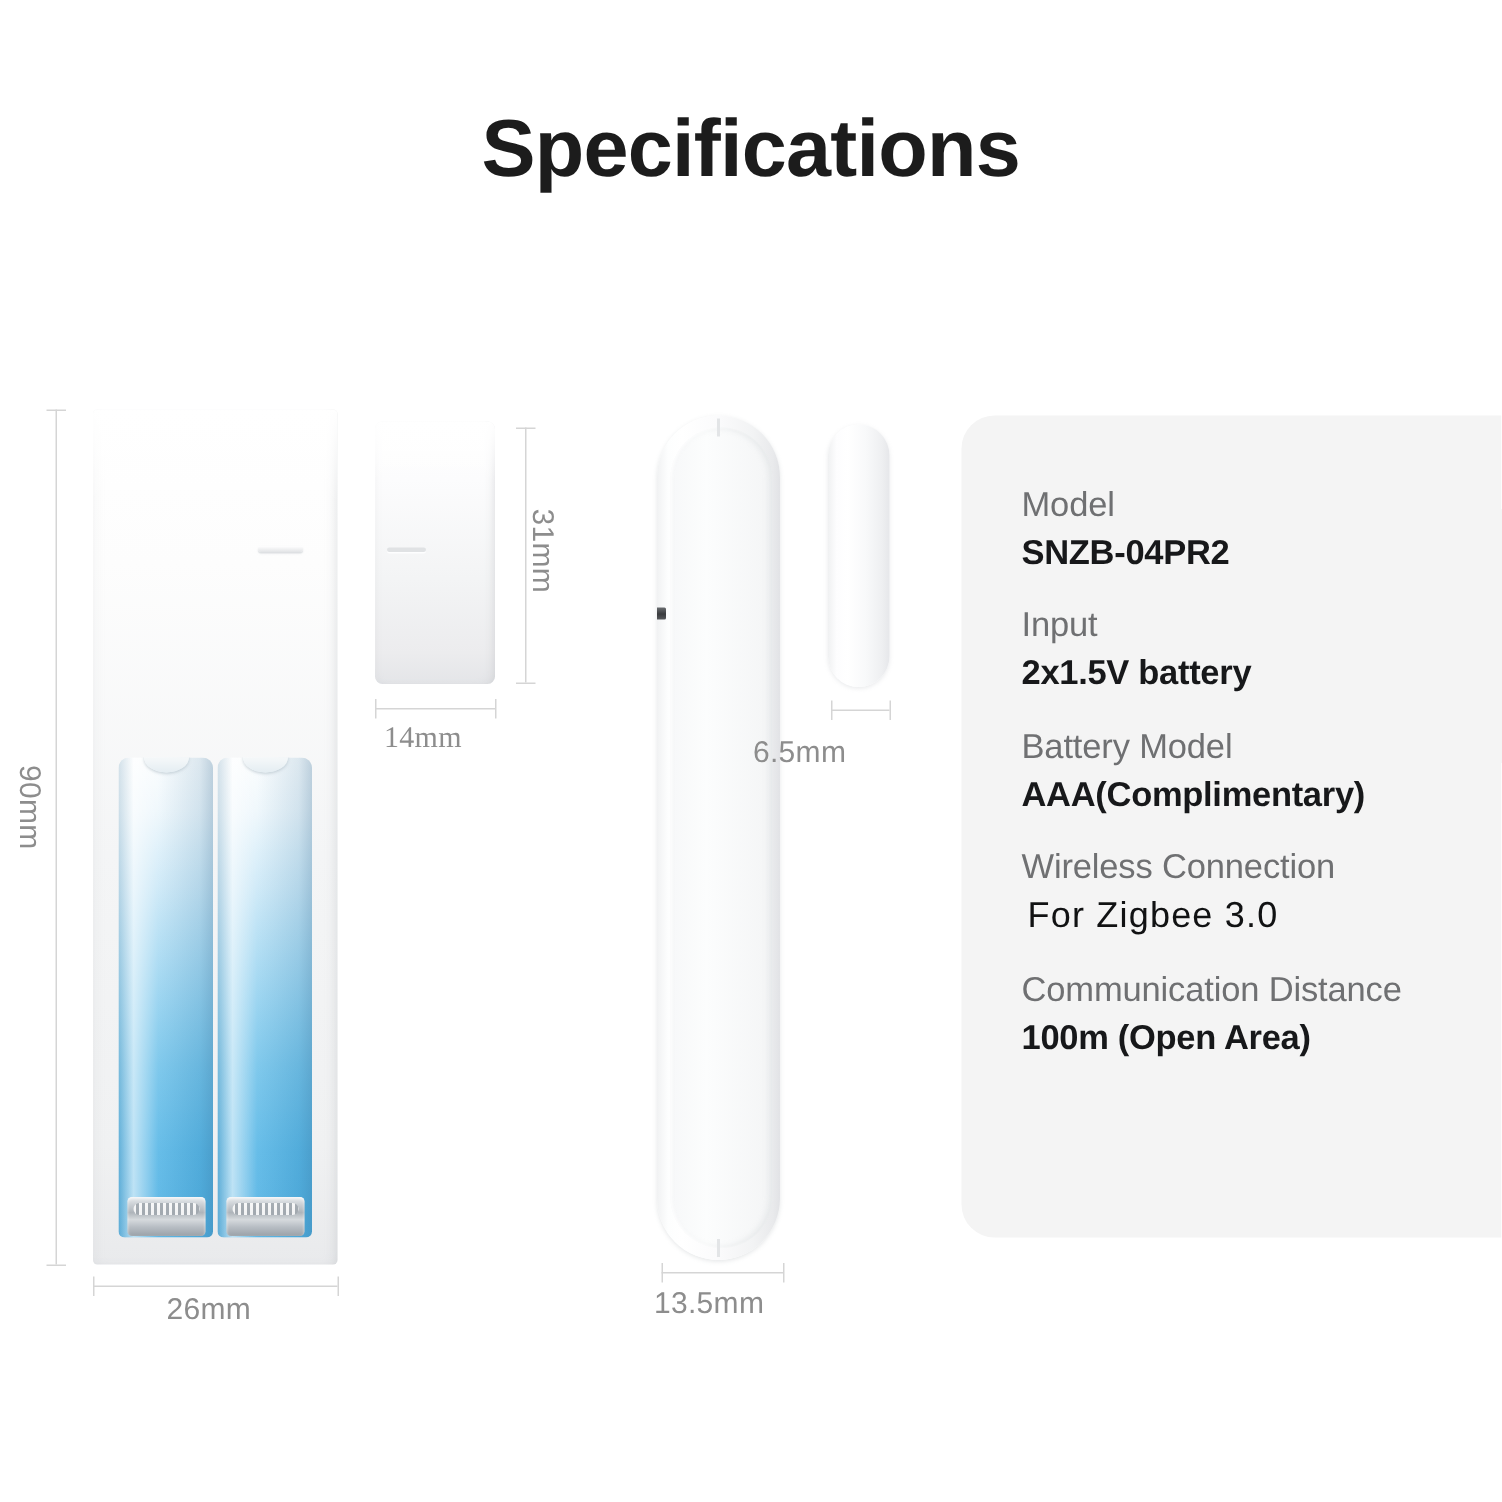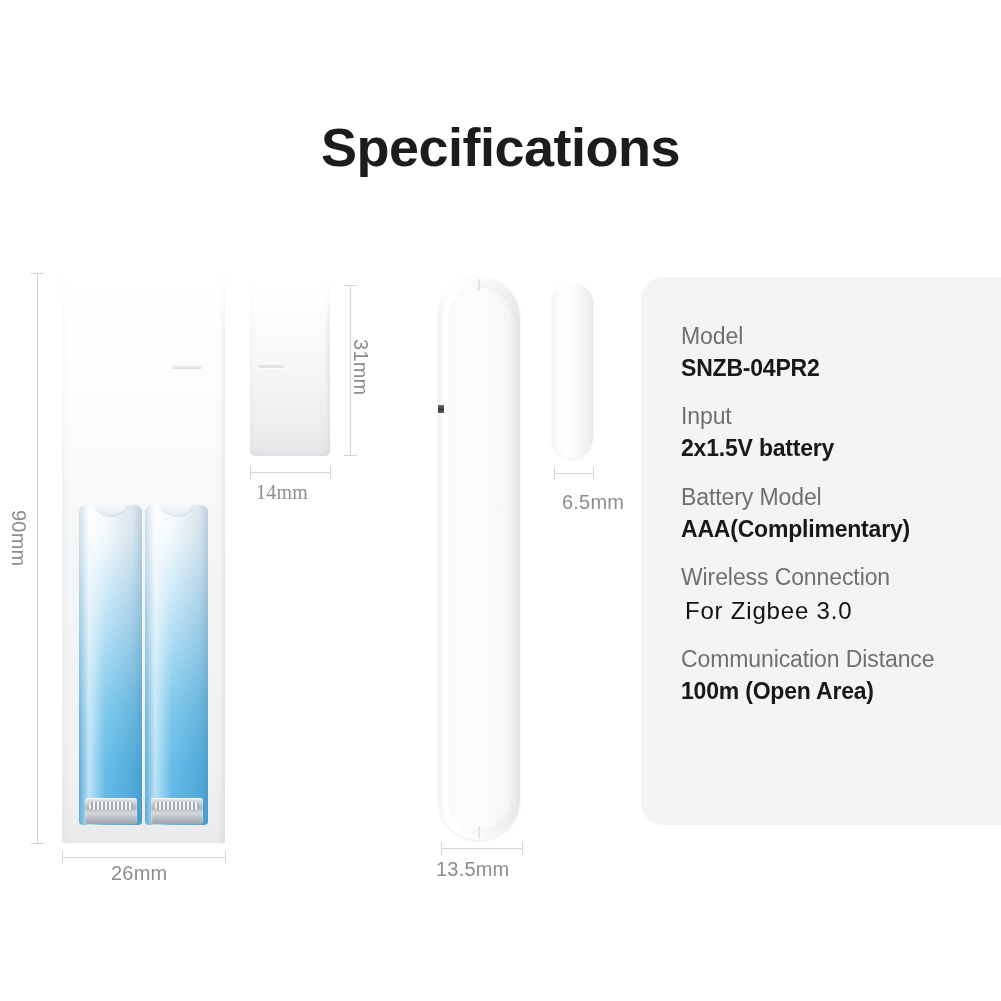--- a/index.html
+++ b/index.html
@@ -25,21 +25,20 @@
     position: absolute;
     left: 0;
     top: 68px;
     width: 1001px;
     text-align: center;
     font-size: 54px;
     font-weight: 700;
     letter-spacing: -0.5px;
     color: #1c1c1c;
     white-space: nowrap;
-    margin-top: 48px;
   }
 
   
   .dim-label {
     position: absolute;
     color: #8d8d8d;
     font-size: 20px;
     white-space: nowrap;
     letter-spacing: 0.2px;
   }
@@ -368,21 +367,21 @@
   <div class="dline-h" style="left:441px; top:848px; width:81px;"></div>
   <div class="dcap-h" style="left:441px; top:842px;"></div>
   <div class="dcap-h" style="left:522px; top:842px;"></div>
   <div class="dim-label" style="left:436px; top:858px;">13.5mm</div>
 
   <div class="magnet-side"></div>
 
   <div class="dline-h" style="left:554px; top:473px; width:39px;"></div>
   <div class="dcap-h" style="left:554px; top:467px;"></div>
   <div class="dcap-h" style="left:593px; top:467px;"></div>
-  <div class="dim-label" style="left:562px; top:491px;">6.5mm</div>
+  <div class="dim-label" style="left:502px; top:491px;">6.5mm</div>
 
   <div class="spec-card">
     <div class="spec-list">
 
       <div class="spec-row">
         <div class="spec-label">Model</div>
         <div class="spec-value">SNZB-04PR2</div>
       </div>
 
       <div class="spec-row">

